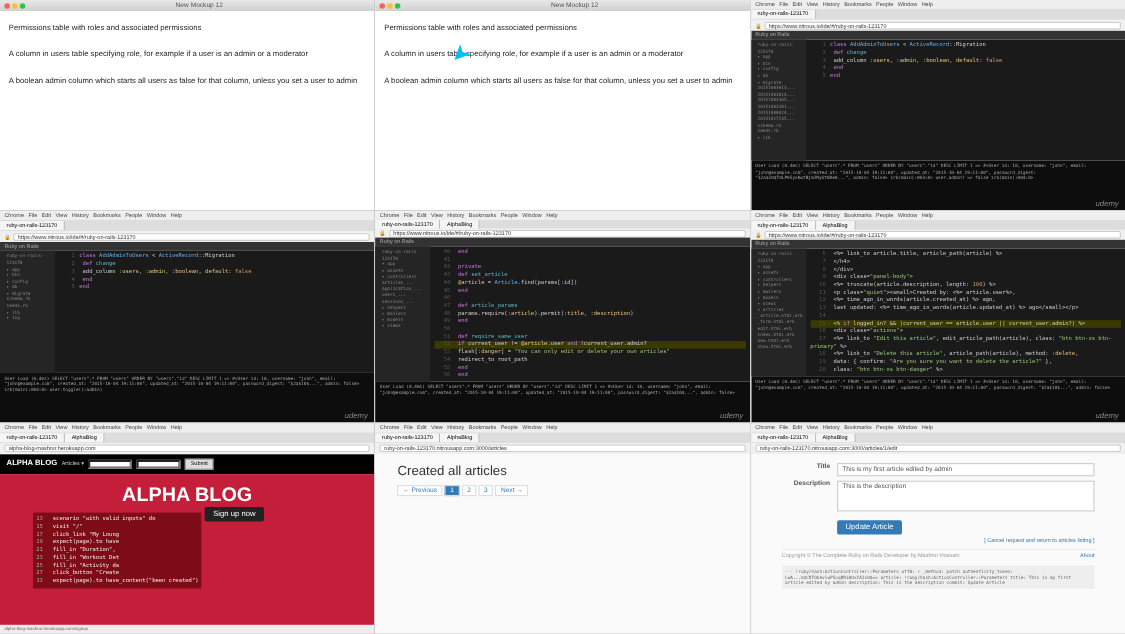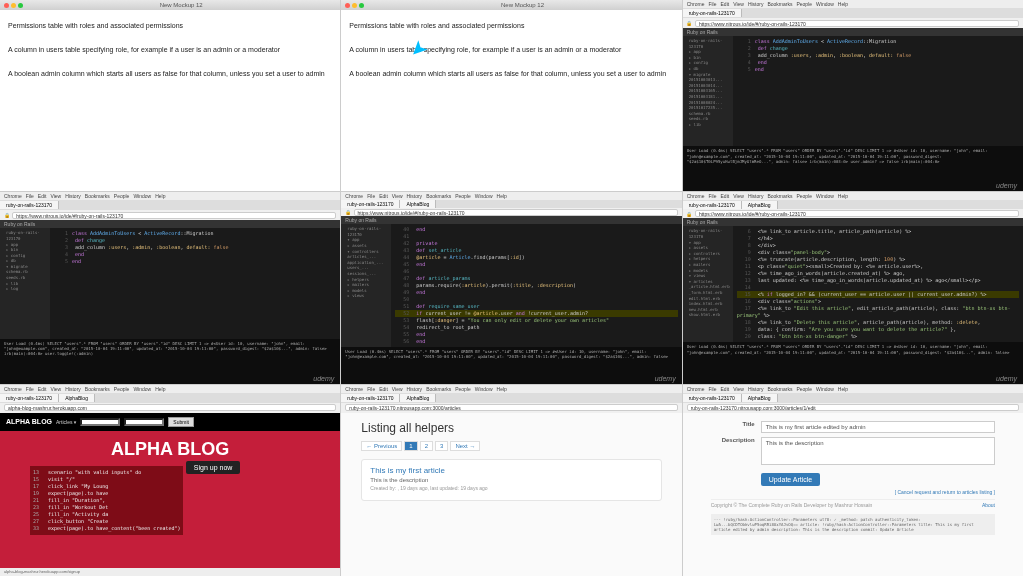--- a/index.html
+++ b/index.html
@@ -374,34 +374,29 @@
       <span>Help</span>
     </div>
   <div class="tab-bar">
       <div class="tab">ruby-on-rails-123170</div>
       <div class="tab">AlphaBlog</div>
     </div>
   <div class="addr-bar">
       <div class="addr-input">ruby-on-rails-123170.nitrousapp.com:3000/articles</div>
     </div>
   <div class="page-content">
-    <h1 class="page-title">Listing all helpers</h1>
+    <h1 class="page-title">Created all articles</h1>
     <div class="pagination" id="pagination-8">
         <div class="pg-btn">← Previous</div>
         <div class="pg-btn pg-active">1</div>
         <div class="pg-btn">2</div>
         <div class="pg-btn">3</div>
         <div class="pg-btn">Next →</div>
       </div>
     <div id="articles-8">
-        <div class="article-card">
-          <div class="article-title">This is my first article</div>
-          <div class="article-desc">This is the description</div>
-          <div class="article-meta">Created by: , 19 days ago, last updated: 19 days ago</div>
-        </div>
       </div>
   </div>
 </div>
 
 <div class="panel">
   <div class="menu-bar" id="menubar-9">
       <span>Chrome</span>
       <span>File</span>
       <span>Edit</span>
       <span>View</span>

